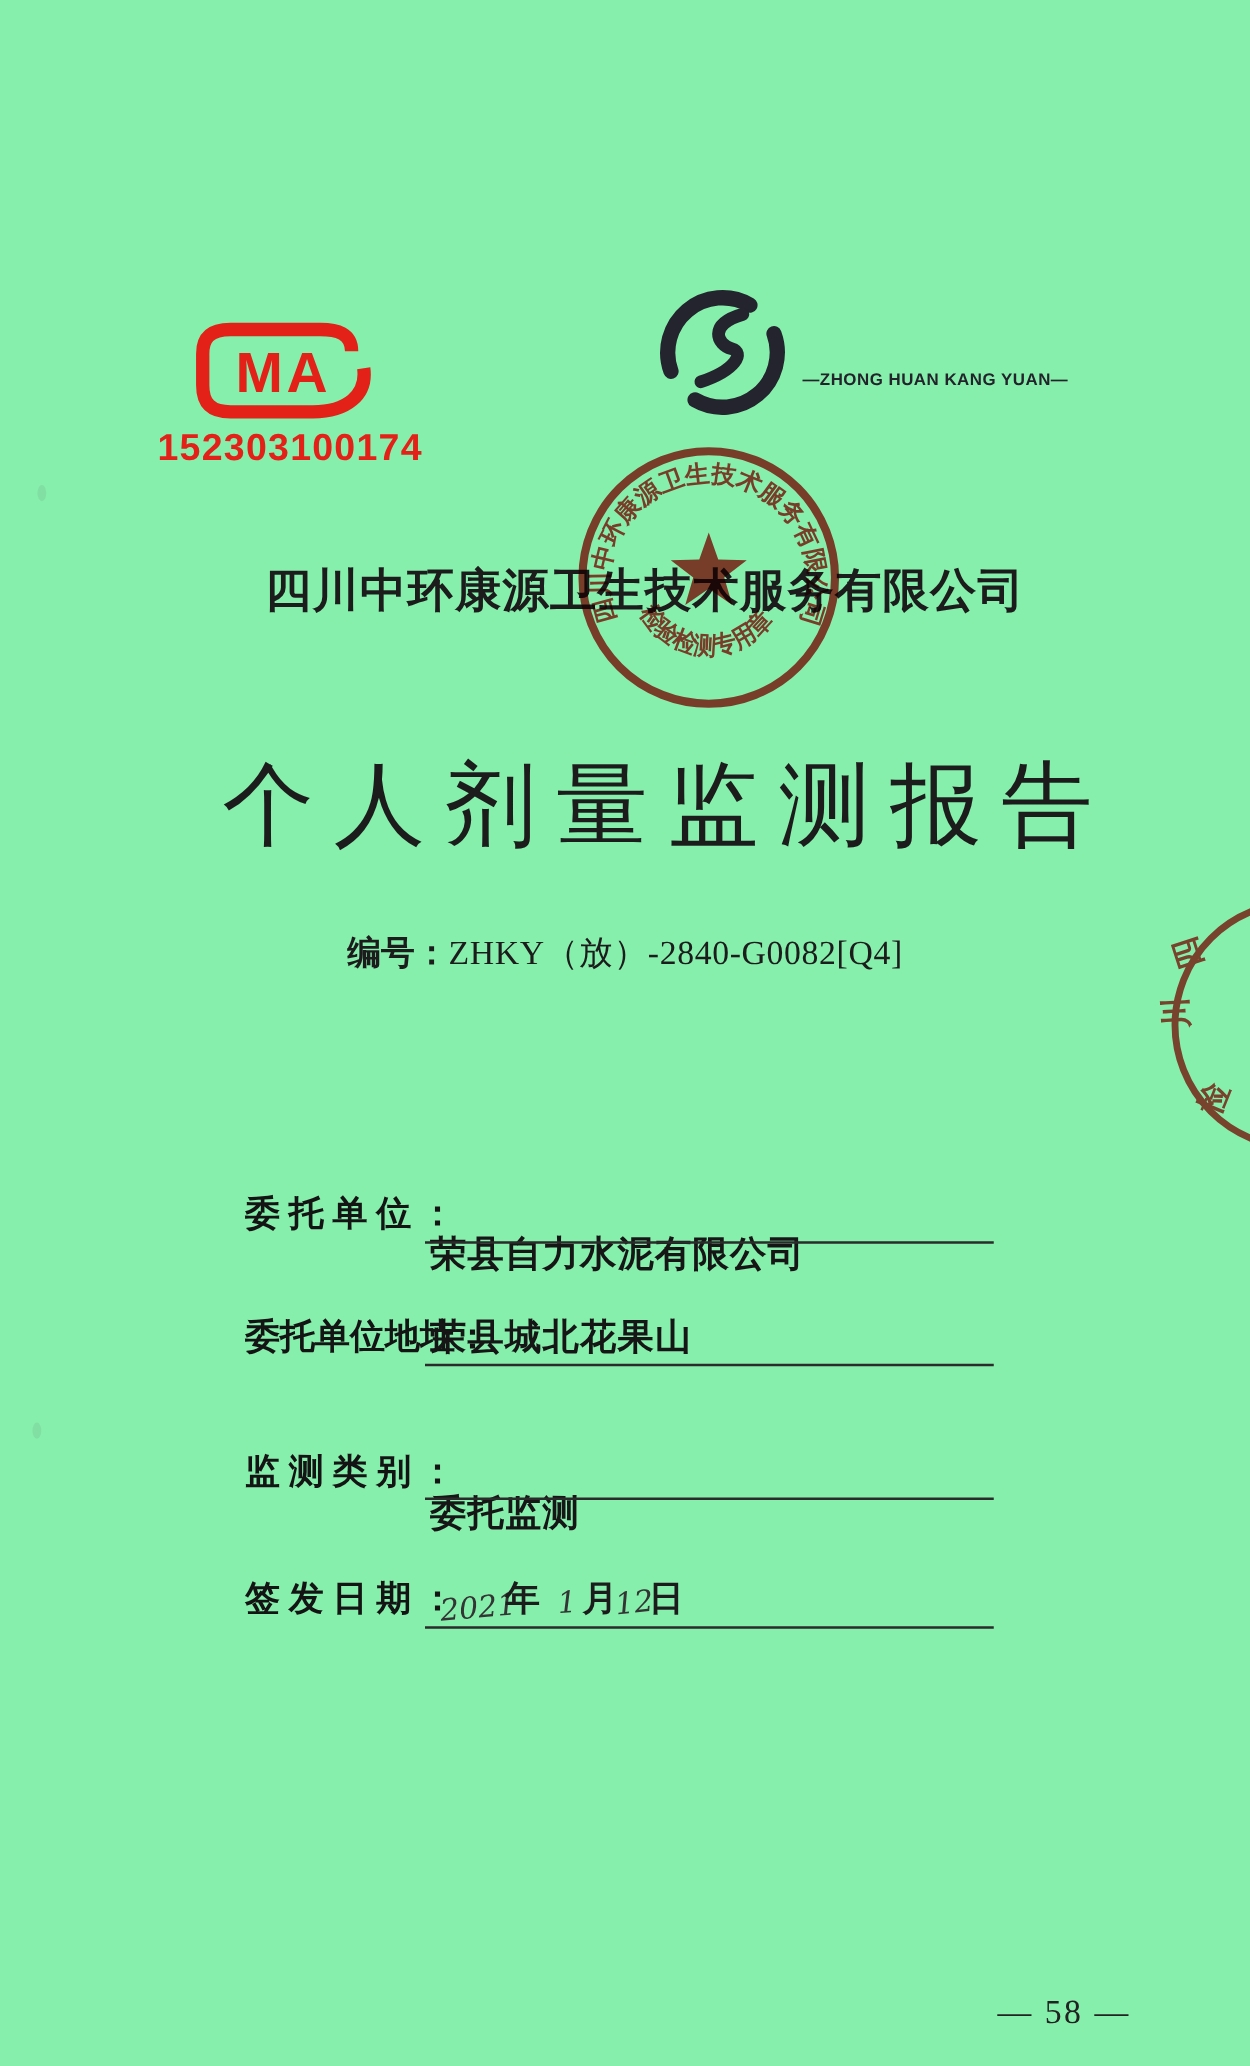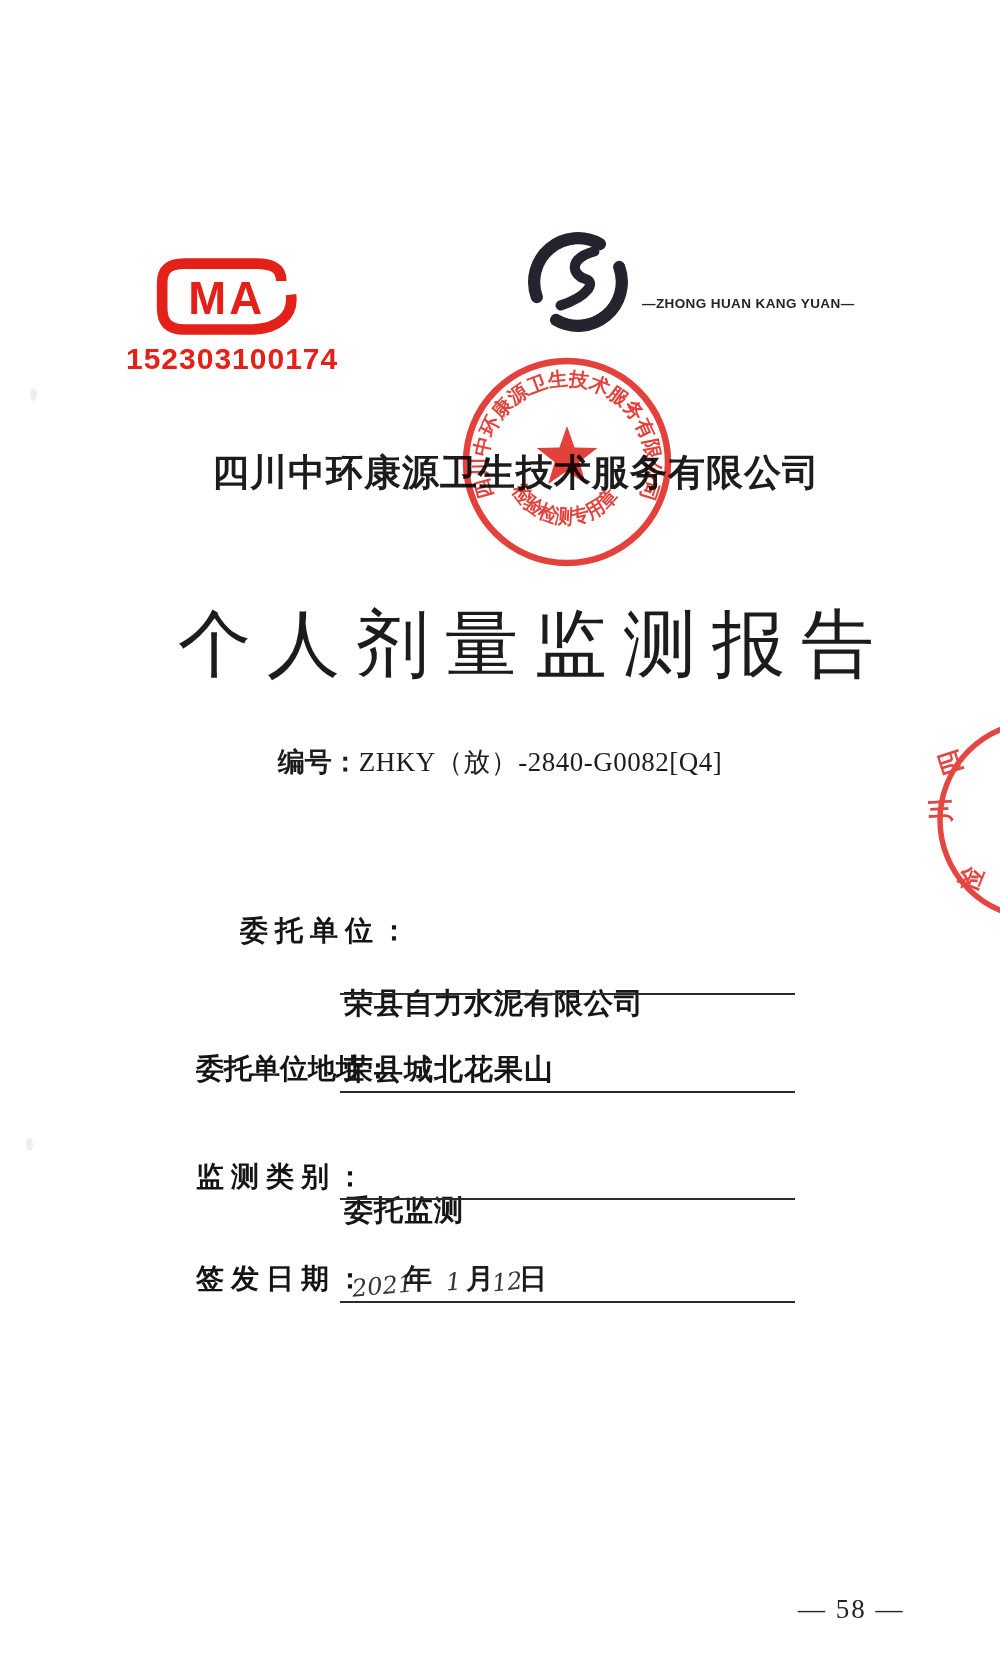--- a/index.html
+++ b/index.html
@@ -1,18 +1,18 @@
 <!DOCTYPE html>
 <html><head>
 <meta charset="utf-8">
 <style>
   html,body{margin:0;padding:0;background:#e9e9e9;}
   .page{
     position:relative;width:1000px;height:1653px;margin:0 auto;
-    background:#ffffff;overflow:hidden;
+    background:#86efac;overflow:hidden;
     font-family:"Liberation Serif","DejaVu Serif",serif;color:#1c1c1c;
   }
   .abs{position:absolute;white-space:nowrap;}
 
   
   .cma-num{left:126px;top:342px;font-family:"Liberation Sans","DejaVu Sans",sans-serif;
     font-weight:700;font-size:30px;letter-spacing:1px;color:#e32119;}
 
   
   .brand-logo{left:527px;top:231px;}
@@ -30,21 +30,21 @@
 
   .report-no{left:50%;top:744px;transform:translateX(-50%);font-size:27px;z-index:2;}
   .report-no .lbl{font-weight:700;}
   .report-no .val{font-weight:400;letter-spacing:0.5px;}
 
   .field-label{font-size:28px;font-weight:700;color:#141414;}
   .field-value{font-family:"Liberation Sans","DejaVu Sans",sans-serif;
     font-size:29px;font-weight:700;letter-spacing:1px;color:#161616;}
   .underline{position:absolute;left:340px;width:455px;height:0;border-bottom:2px solid #2b2b2b;}
 
-  .r1l{left:196px;top:912px;margin-left:44px;}  .r1v{left:344px;top:952px;margin-top:32px;}
+  .r1l{left:196px;top:952px;}  .r1v{left:344px;top:952px;margin-top:32px;}
   .r2l{left:196px;top:1050px;} .r2v{left:344px;top:1050px;}
   .r3l{left:196px;top:1158px;} .r3v{left:344px;top:1158px;margin-top:33px;}
   .r4l{left:196px;top:1260px;}
   .u1{top:993px;} .u2{top:1091px;} .u3{top:1198px;} .u4{top:1301px;}
 
   .hw{font-family:"DejaVu Serif","Liberation Serif",serif;font-style:italic;
     font-weight:400;color:#343434;font-size:24px;}
   .hw-year{left:352px;top:1272px;transform:rotate(-5deg);}
   .hw-month{left:446px;top:1268px;transform:rotate(-4deg);}
   .hw-day{left:492px;top:1268px;transform:rotate(-6deg);}

